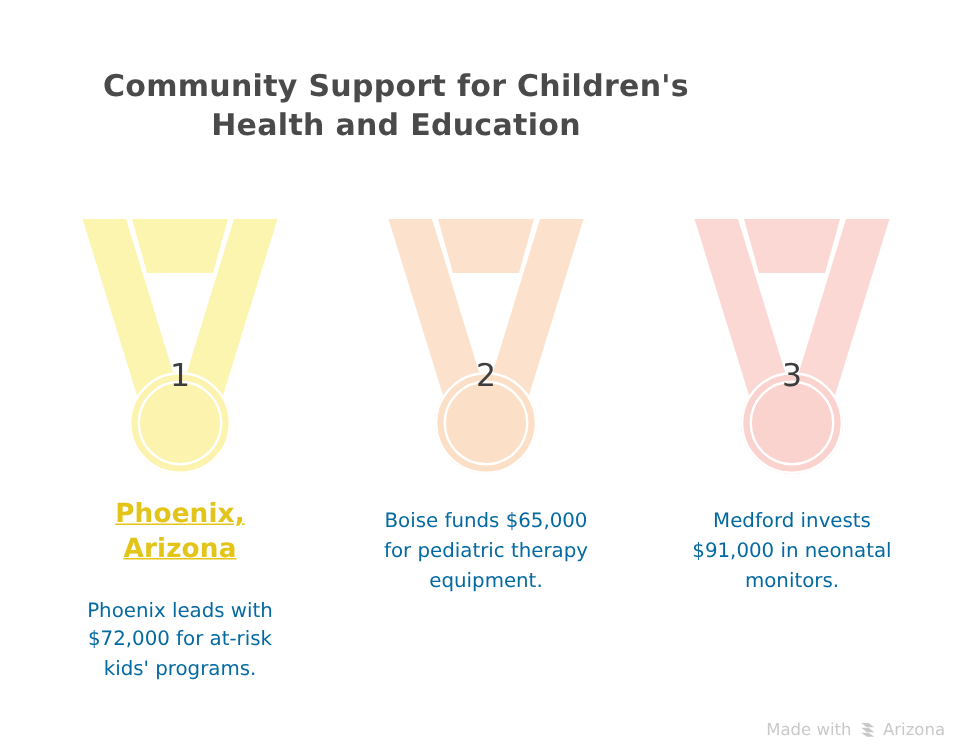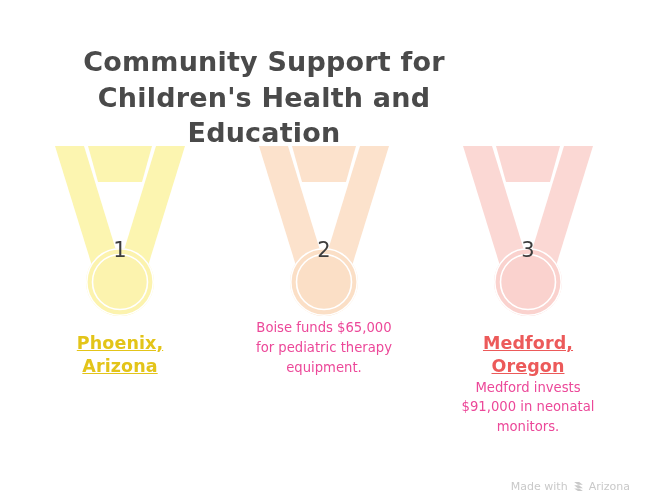--- a/index.html
+++ b/index.html
@@ -23,21 +23,21 @@
   }
 
   
   .title {
     position: absolute;
     left: 0;
     top: 44px;
     width: 528px;
     text-align: center;
     font-family: "DejaVu Sans", sans-serif;
-    font-size: 27px;
+    font-size: 20px;
     font-weight: 700;
     line-height: 1.32;
     letter-spacing: 0.2px;
     color: #4a4a4a;
     padding: 0 28px;
     box-sizing: border-box;
   }
 
   
   .columns {
@@ -100,27 +100,27 @@
     font-size: 17.5px;
     font-weight: 700;
     line-height: 1.3;
     letter-spacing: 0.1px;
     max-width: 150px;
     text-decoration: underline;
   }
 
   
   .desc {
-    margin-top: 0;
+    margin-top: 20px;
     text-align: center;
     font-family: "DejaVu Sans", sans-serif;
     font-size: 13.2px;
     font-weight: 400;
     line-height: 1.5;
-    color: #ec4899;
+    color: #0369a1;
     max-width: 156px;
   }
 
   
   .watermark {
     position: absolute;
     right: 18px;
     bottom: 12px;
     display: flex;
     flex-direction: row;
@@ -160,20 +160,21 @@
 
           <circle cx="98" cy="152" r="27.5" fill="none" stroke="#ffffff" stroke-width="1.6"></circle>
 
           <circle cx="98" cy="152" r="33.2" fill="none" stroke="#ffffff" stroke-width="1.6"></circle>
         </svg>
         <div class="medal-number">
           <span style="color: rgb(61, 61, 61);">1</span>
         </div>
       </div>
       <div class="city" style="color: rgb(227, 196, 25);">Phoenix, Arizona</div>
+      <div class="desc">Phoenix leads with $72,000 for at-risk kids' programs.</div>
     </div>
 
     <div class="col">
       <div class="medal">
         <svg viewBox="0 0 196 188" xmlns="http://www.w3.org/2000/svg">
           <polygon points="33,16 62,16 101,143 75,152" fill="#FCE2CC"></polygon>
           <polygon points="134,16 163,16 121,152 95,143" fill="#FCE2CC"></polygon>
           <polygon points="66,16 130,16 120,52 76,52" fill="#FCE2CC"></polygon>
           <circle cx="98" cy="152" r="34" fill="#FBDFC6"></circle>
           <circle cx="98" cy="152" r="27.5" fill="none" stroke="#ffffff" stroke-width="1.6"></circle>
@@ -193,21 +194,20 @@
           <polygon points="134,16 163,16 121,152 95,143" fill="#FBD8D4"></polygon>
           <polygon points="66,16 130,16 120,52 76,52" fill="#FBD8D4"></polygon>
           <circle cx="98" cy="152" r="34" fill="#FAD2CE"></circle>
           <circle cx="98" cy="152" r="27.5" fill="none" stroke="#ffffff" stroke-width="1.6"></circle>
           <circle cx="98" cy="152" r="33.2" fill="none" stroke="#ffffff" stroke-width="1.6"></circle>
         </svg>
         <div class="medal-number">
           <span style="color: rgb(61, 61, 61);">3</span>
         </div>
       </div>
-      <div class="city" style="color: rgb(236, 90, 90);">Medford, Oregon</div>
       <div class="desc">Medford invests $91,000 in neonatal monitors.</div>
     </div>
 
   </div>
 
   <div class="watermark" style="color: rgb(201, 201, 201);">
     <span>Made with</span>
     <span class="wm-logo">
       <svg width="11" height="11" viewBox="0 0 12 12" xmlns="http://www.w3.org/2000/svg">
         <path d="M1.2 1.0 L6.6 1.0 L10.8 4.2 L5.4 4.2 Z" fill="#c9c9c9"></path>

